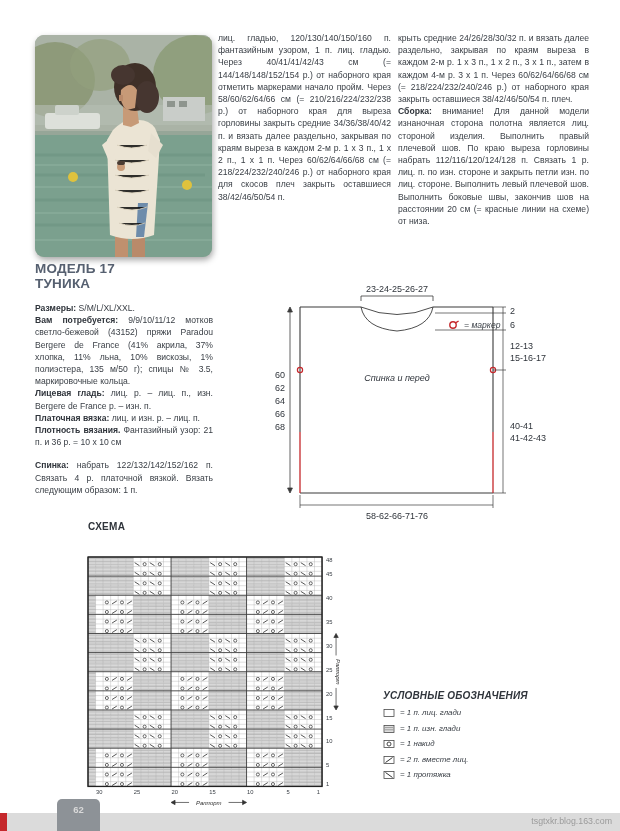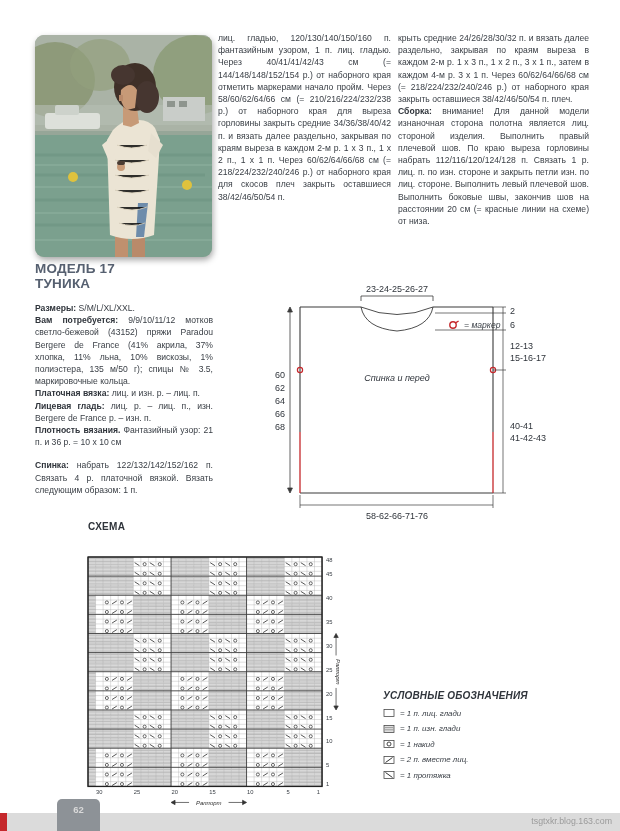--- a/index.html
+++ b/index.html
@@ -20,21 +20,21 @@
   #col-left  { left:35px;  top:302px; width:178px; height:216px; }
   #col-mid   { left:218px; top:32px;  width:173px; height:234px; }
   #col-right { left:398px; top:32px;  width:191px; height:288px; }
 
   #marker-note { left:448px; top:320px; font-size:8.6px; color:#3b4047; font-style:italic; display:flex; align-items:center; gap:4px; }
 
   #schema-heading { left:88px; top:521px; font-size:10px; font-weight:bold; color:#2f343b; letter-spacing:.3px; }
 
   #legend { left:383px; top:690px; width:205px; }
   #legend h4 { font-size:10px; font-weight:bold; font-style:italic; color:#2f343b; margin-bottom:7px; letter-spacing:.2px; }
-  .legend-item { display:flex; align-items:center; gap:5px; margin-bottom:5.5px; font-size:7.9px; font-style:italic; color:#3b4047; }
+  .legend-item { display:flex; align-items:flex-start; gap:5px; margin-bottom:5.5px; font-size:7.9px; font-style:italic; color:#3b4047; }
 
   
   #footer-bar { left:0; top:813px; width:620px; height:18px; background:#dbdbdb; }
   #footer-red { left:0; top:813px; width:7px; height:18px; background:#c5282c; }
   #page-tab { left:57px; top:799px; width:43px; height:32px; background:#8d9297; border-radius:5px 5px 0 0; text-align:center; }
   #page-tab span { color:#d9d9d9; font-weight:bold; font-size:9.5px; line-height:17px; }
   #site-url { right:8px; top:816px; font-size:8.8px; color:#9a9a9a; }
 
   svg text { font-family:"Liberation Sans", sans-serif; }
 </style>
@@ -86,22 +86,22 @@
 </div>
 
 <div class="abs" id="title">
   <div>МОДЕЛЬ 17</div>
   <div>ТУНИКА</div>
 </div>
 
 <div class="abs col" id="col-left">
     <p><b>Размеры: </b>S/M/L/XL/XXL.</p>
     <p><b>Вам потребуется: </b>9/9/10/11/12 мотков светло-бежевой (43152) пряжи Paradou Bergere de France (41% акрила, 37% хлопка, 11% льна, 10% вискозы, 1% полиэстера, 135 м/50 г); спицы № 3.5, маркировочные кольца.</p>
+    <p><b>Лицевая гладь: </b>лиц. р. – лиц. п., изн. Bergere de France р. – изн. п.</p>
     <p><b>Платочная вязка: </b>лиц. и изн. р. – лиц. п.</p>
-    <p><b>Лицевая гладь: </b>лиц. р. – лиц. п., изн. Bergere de France р. – изн. п.</p>
     <p><b>Плотность вязания. </b>Фантазийный узор: 21 п. и 36 р. = 10 x 10 см</p>
     <p class="spaced"><b>Спинка: </b>набрать 122/132/142/152/162 п. Связать 4 р. платочной вязкой. Вязать следующим образом: 1 п.</p>
   </div>
 <div class="abs col" id="col-mid">
     <p>лиц. гладью, 120/130/140/150/160 п. фантазийным узором, 1 п. лиц. гладью. Через 40/41/41/42/43 см (= 144/148/148/152/154 р.) от наборного края отметить маркерами начало пройм. Через 58/60/62/64/66 см (= 210/216/224/232/238 р.) от наборного края для выреза горловины закрыть средние 34/36/38/40/42 п. и вязать далее раздельно, закрывая по краям выреза в каждом 2-м р. 1 x 3 п., 1 x 2 п., 1 x 1 п. Через 60/62/64/66/68 см (= 218/224/232/240/246 р.) от наборного края для скосов плеч закрыть оставшиеся 38/42/46/50/54 п.</p>
   </div>
 <div class="abs col" id="col-right">
     <p>крыть средние 24/26/28/30/32 п. и вязать далее раздельно, закрывая по краям выреза в каждом 2-м р. 1 x 3 п., 1 x 2 п., 3 x 1 п., затем в каждом 4-м р. 3 x 1 п. Через 60/62/64/66/68 см (= 218/224/232/240/246 р.) от наборного края закрыть оставшиеся 38/42/46/50/54 п. плеч.</p>
     <p><b>Сборка: </b>внимание! Для данной модели изнаночная сторона полотна является лиц. стороной изделия. Выполнить правый плечевой шов. По краю выреза горловины набрать 112/116/120/124/128 п. Связать 1 р. лиц. п. по изн. стороне и закрыть петли изн. по лиц. стороне. Выполнить левый плечевой шов. Выполнить боковые швы, закончив шов на расстоянии 20 см (= красные линии на схеме) от низа.</p>
   </div>

